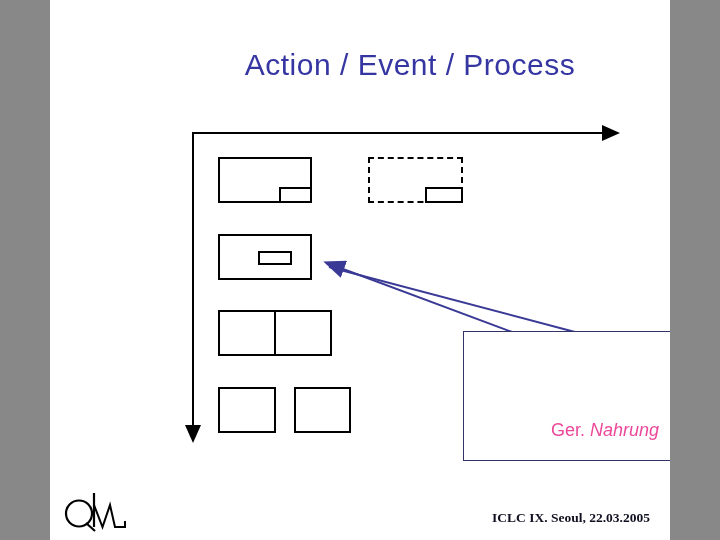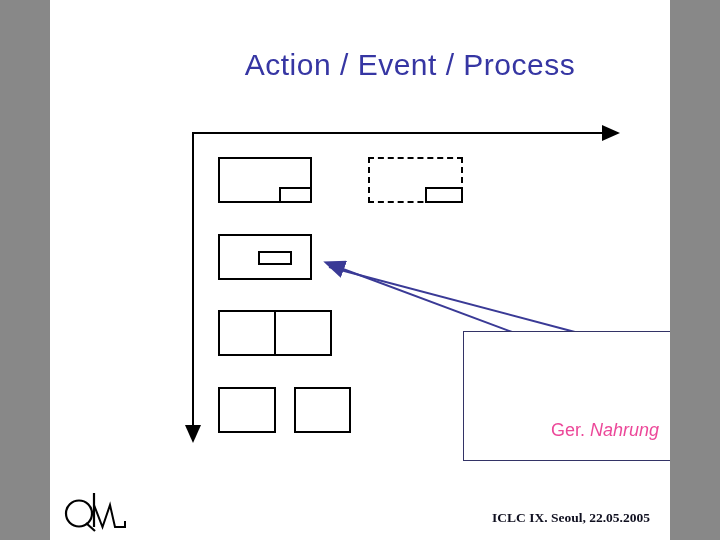--- a/index.html
+++ b/index.html
@@ -130,15 +130,15 @@
     </div>
   </div>
 
   <svg class="logo" width="75" height="45" viewBox="0 0 75 45" xmlns="http://www.w3.org/2000/svg">
     <circle cx="17" cy="22.5" r="13" fill="none" stroke="#000" stroke-width="2.2"></circle>
     <path d="M24,32 L33,40" fill="none" stroke="#000" stroke-width="2.2"></path>
     <path d="M32,2 L32,36" fill="none" stroke="#000" stroke-width="2.2"></path>
     <path d="M32,14 L40.5,36 L48,14 L53,36 L63,36 L63,30" fill="none" stroke="#000" stroke-width="2"></path>
   </svg>
 
-  <div class="footer-credit">ICLC IX. Seoul, 22.05.2005</div>
+  <div class="footer-credit">ICLC IX. Seoul, 22.03.2005</div>
 
 </div>
 
 </body></html>

